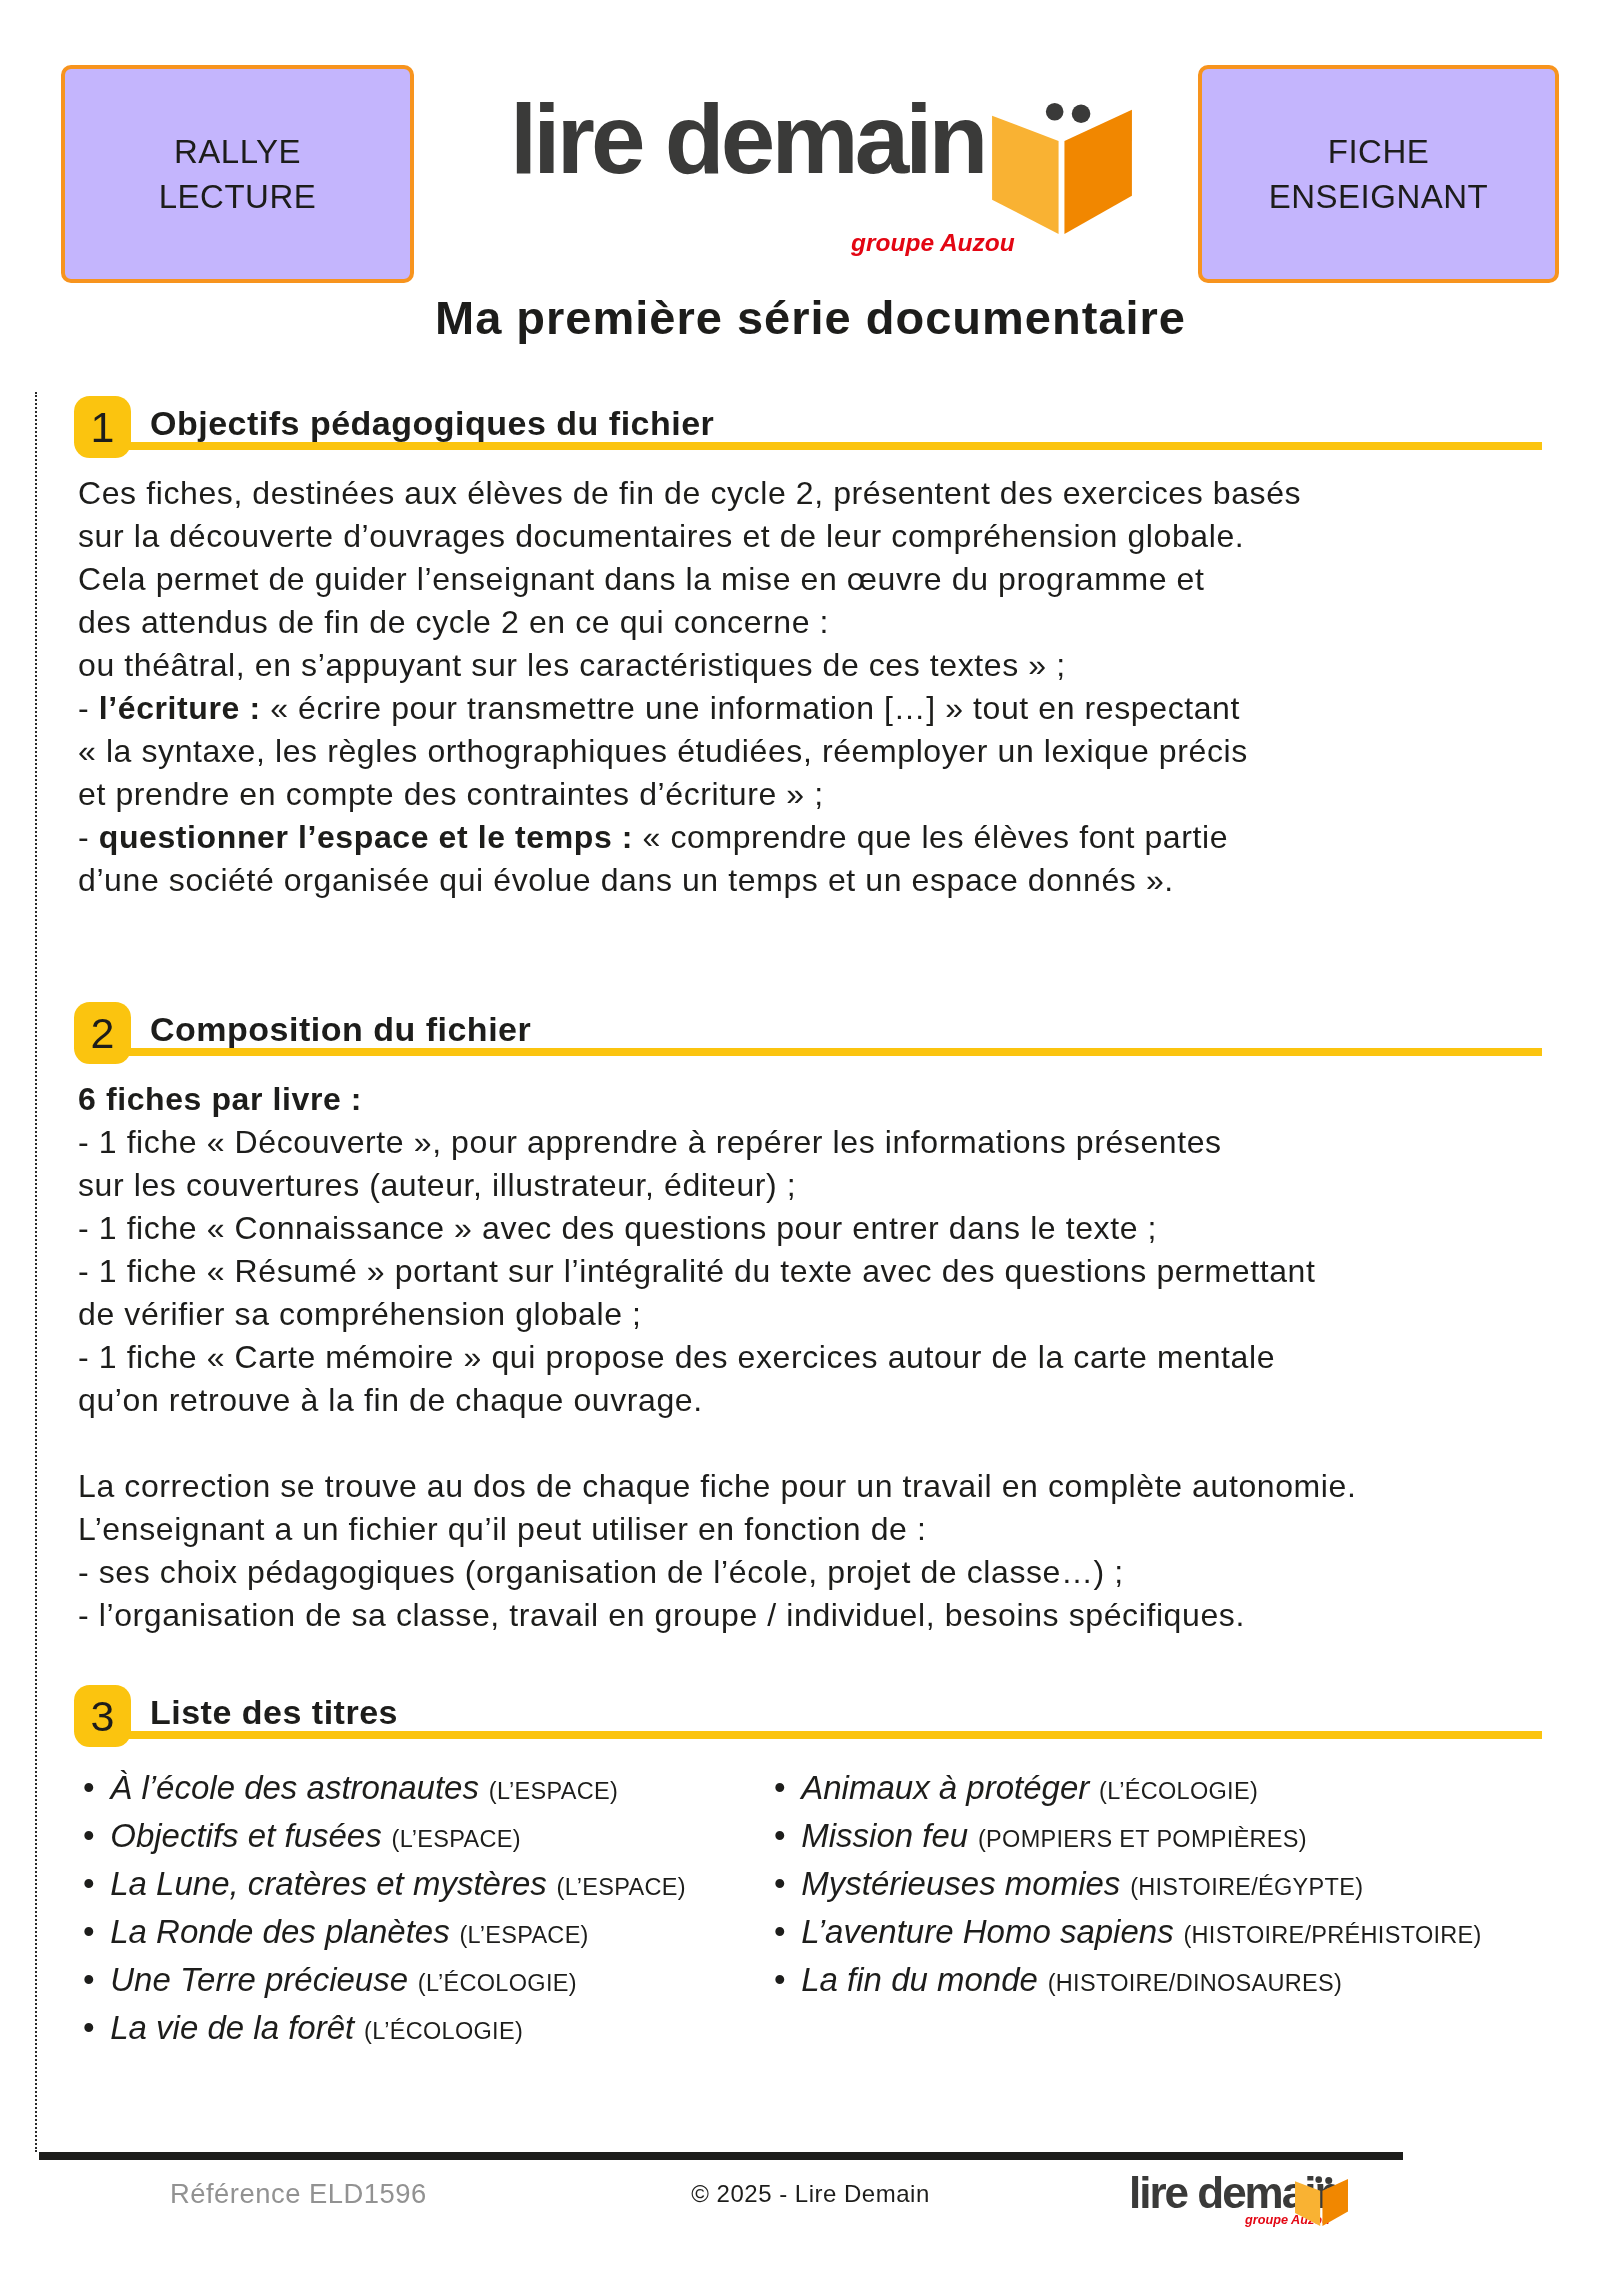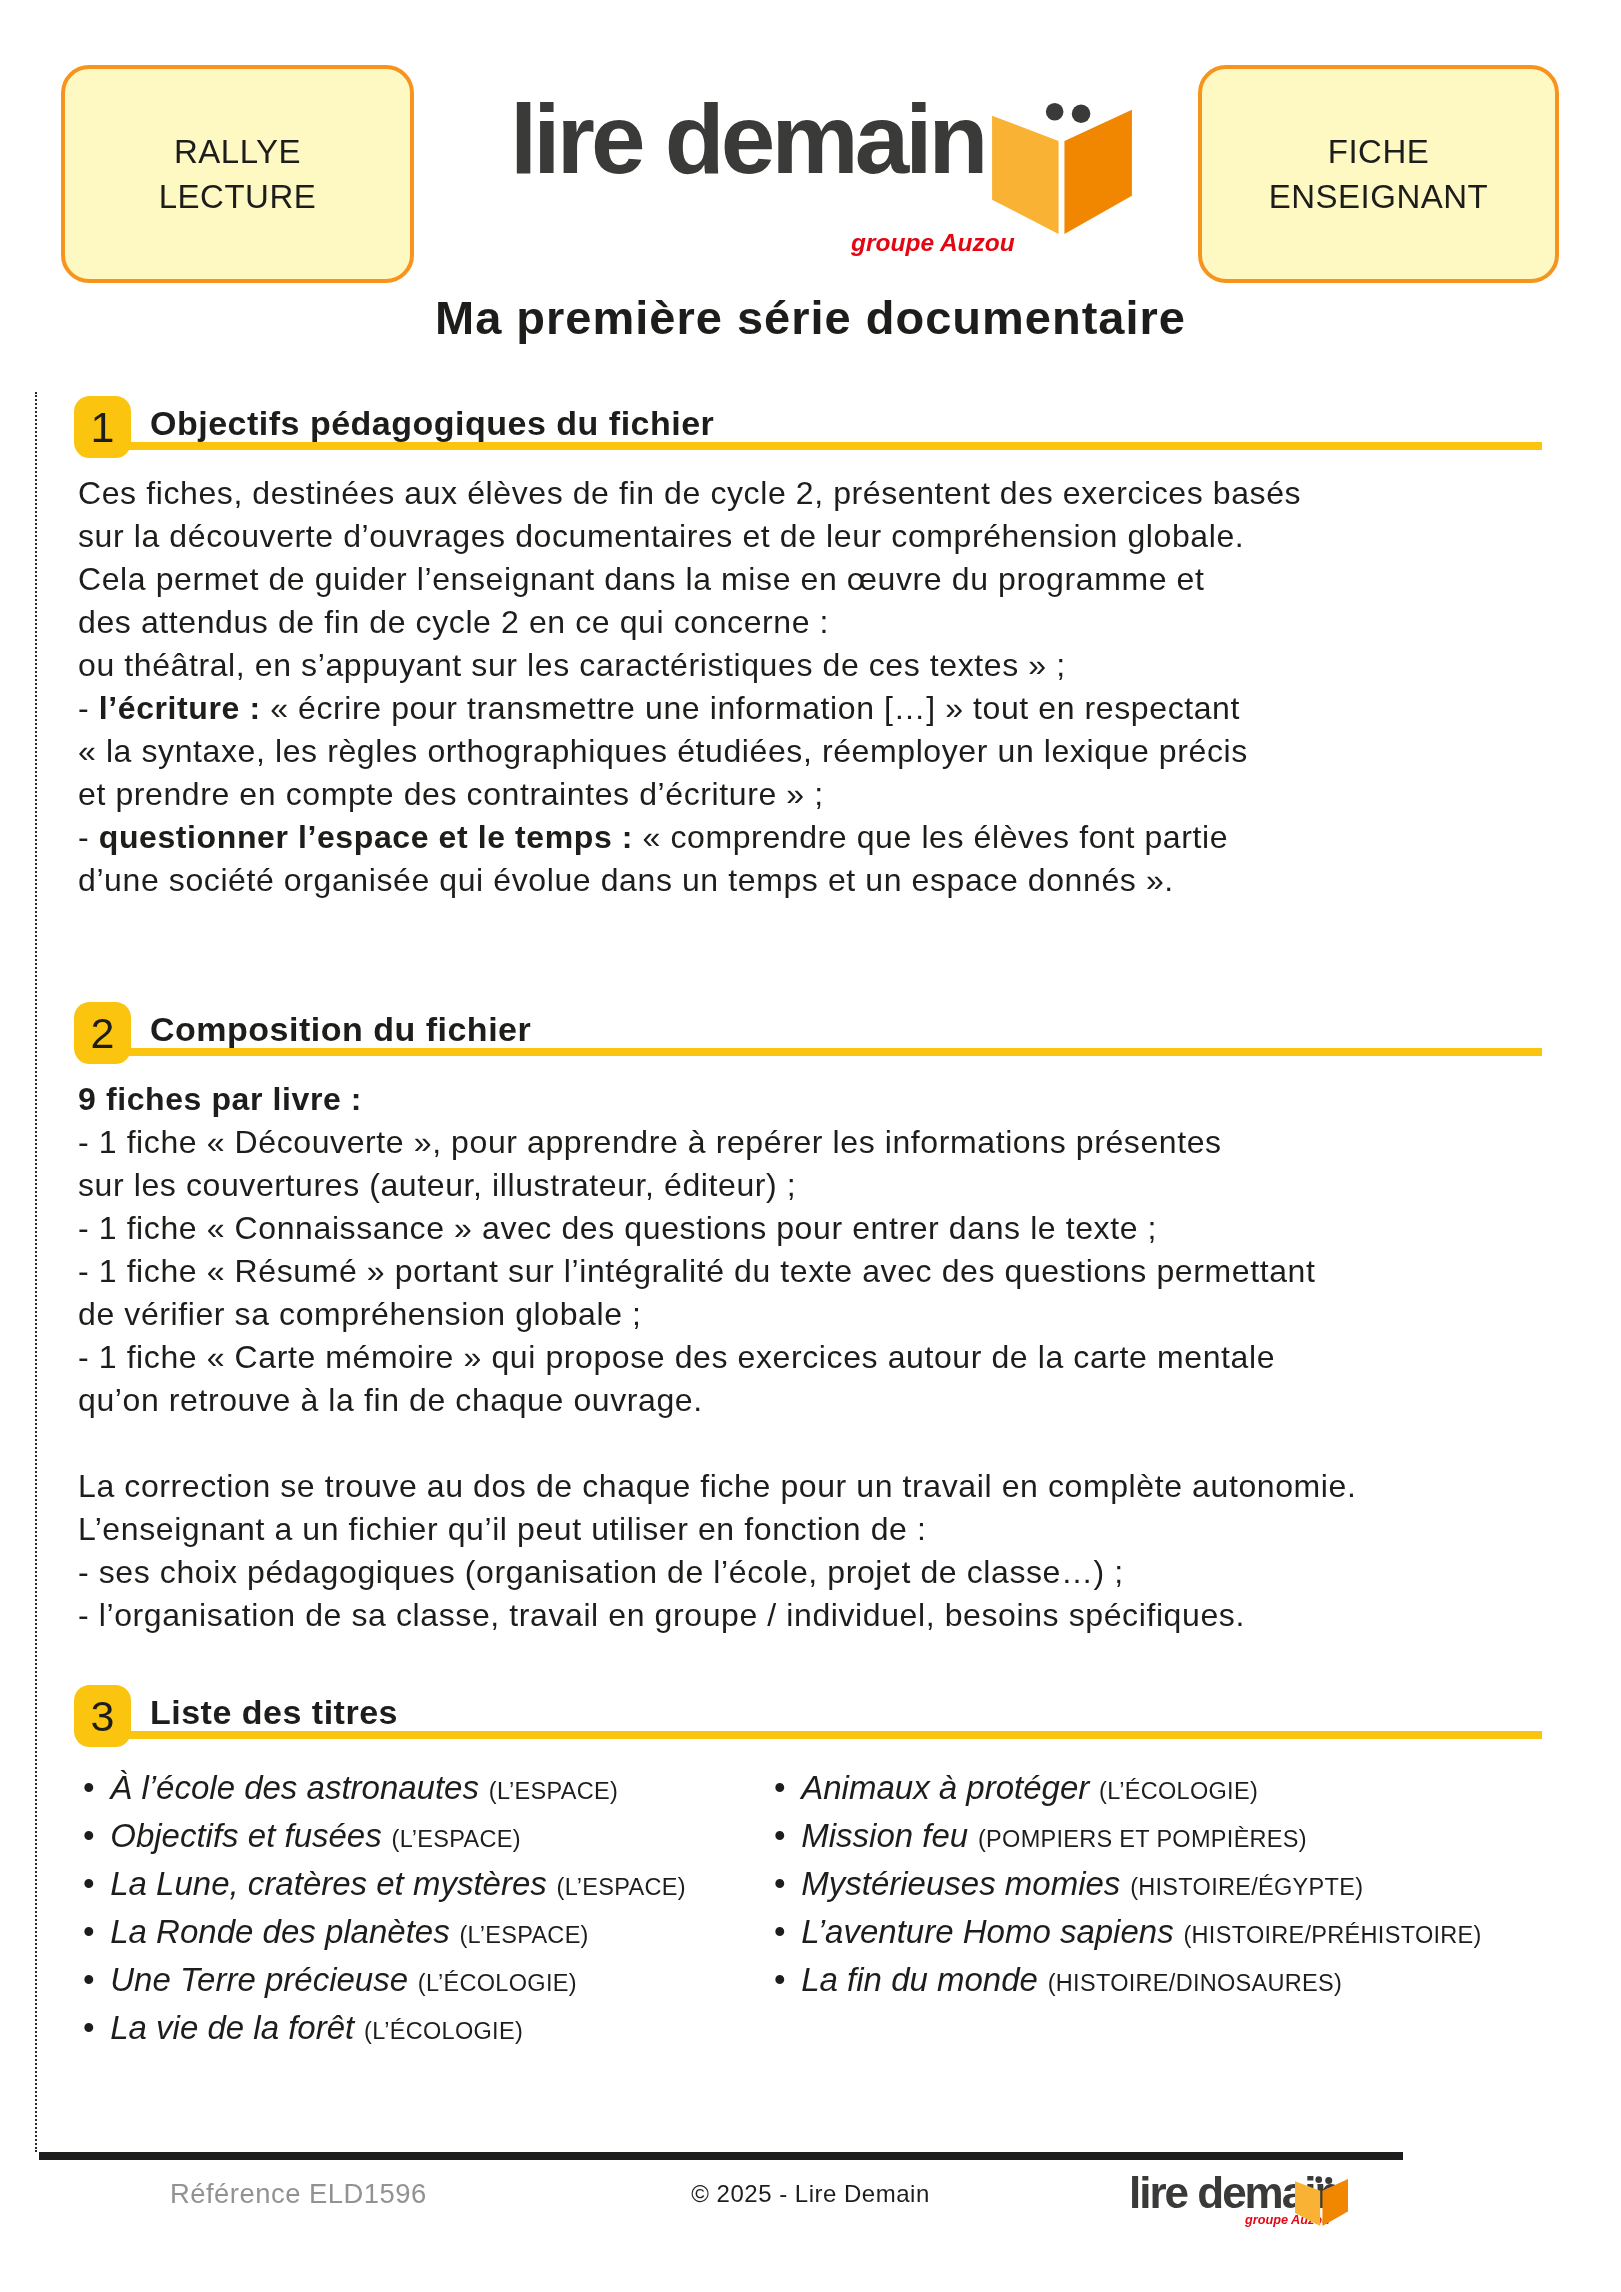--- a/index.html
+++ b/index.html
@@ -7,24 +7,24 @@
     --red:#E30613; --book-left:#F9B233; --book-right:#F18700; --gray:#929292;
   }
   html,body{margin:0;padding:0;}
   body{
     width:1621px;height:2293px;position:relative;background:#fff;
     font-family:"Liberation Sans", sans-serif;color:var(--ink);
     overflow:hidden;
   }
   
   .hbox{
-    position:absolute;border:4.9px solid var(--orange);border-radius:28px;
+    position:absolute;border:4.9px solid var(--orange);border-radius:10px;
     display:flex;align-items:center;justify-content:center;text-align:center;
     font-size:33px;line-height:45px;white-space:pre-line;letter-spacing:0.5px;
-    background:#fef9c3;
+    background:#c4b5fd;
   }
   #box-left{left:61px;top:65px;width:345px;height:210px;}
   #box-right{left:1198px;top:65px;width:353px;height:210px;}
 
   
   #logo{position:absolute;left:510px;top:86px;width:667px;height:167px;}
   #logo-text{position:absolute;left:0;top:3.9px;font-size:98px;line-height:98px;font-weight:700;letter-spacing:-3.9px;color:var(--dark);}
   #logo-sub{position:absolute;left:341px;top:143px;font-size:24.5px;font-weight:700;font-style:italic;color:var(--red);}
   #logo-book{position:absolute;left:480px;top:15.7px;}
 
@@ -123,21 +123,21 @@
     <div class="tline"><span>Cela permet de guider l’enseignant dans la mise en œuvre du programme et</span></div>
     <div class="tline"><span>des attendus de fin de cycle 2 en ce qui concerne :</span></div>
     <div class="tline"><span>ou théâtral, en s’appuyant sur les caractéristiques de ces textes » ;</span></div>
     <div class="tline"><span>- </span><span class="b">l’écriture :</span><span> « écrire pour transmettre une information […] » tout en respectant</span></div>
     <div class="tline"><span>« la syntaxe, les règles orthographiques étudiées, réemployer un lexique précis</span></div>
     <div class="tline"><span>et prendre en compte des contraintes d’écriture » ;</span></div>
     <div class="tline"><span>- </span><span class="b">questionner l’espace et le temps :</span><span> « comprendre que les élèves font partie</span></div>
     <div class="tline"><span>d’une société organisée qui évolue dans un temps et un espace donnés ».</span></div>
   </div>
 <div class="textblock" id="sec2-body">
-    <div class="tline"><span class="b">9 fiches par livre :</span></div>
+    <div class="tline"><span class="b">6 fiches par livre :</span></div>
     <div class="tline"><span>- 1 fiche « Découverte », pour apprendre à repérer les informations présentes</span></div>
     <div class="tline"><span>sur les couvertures (auteur, illustrateur, éditeur) ;</span></div>
     <div class="tline"><span>- 1 fiche « Connaissance » avec des questions pour entrer dans le texte ;</span></div>
     <div class="tline"><span>- 1 fiche « Résumé » portant sur l’intégralité du texte avec des questions permettant</span></div>
     <div class="tline"><span>de vérifier sa compréhension globale ;</span></div>
     <div class="tline"><span>- 1 fiche « Carte mémoire » qui propose des exercices autour de la carte mentale</span></div>
     <div class="tline"><span>qu’on retrouve à la fin de chaque ouvrage.</span></div>
     <div class="tline">&nbsp;</div>
     <div class="tline"><span>La correction se trouve au dos de chaque fiche pour un travail en complète autonomie.</span></div>
     <div class="tline"><span>L’enseignant a un fichier qu’il peut utiliser en fonction de :</span></div>

